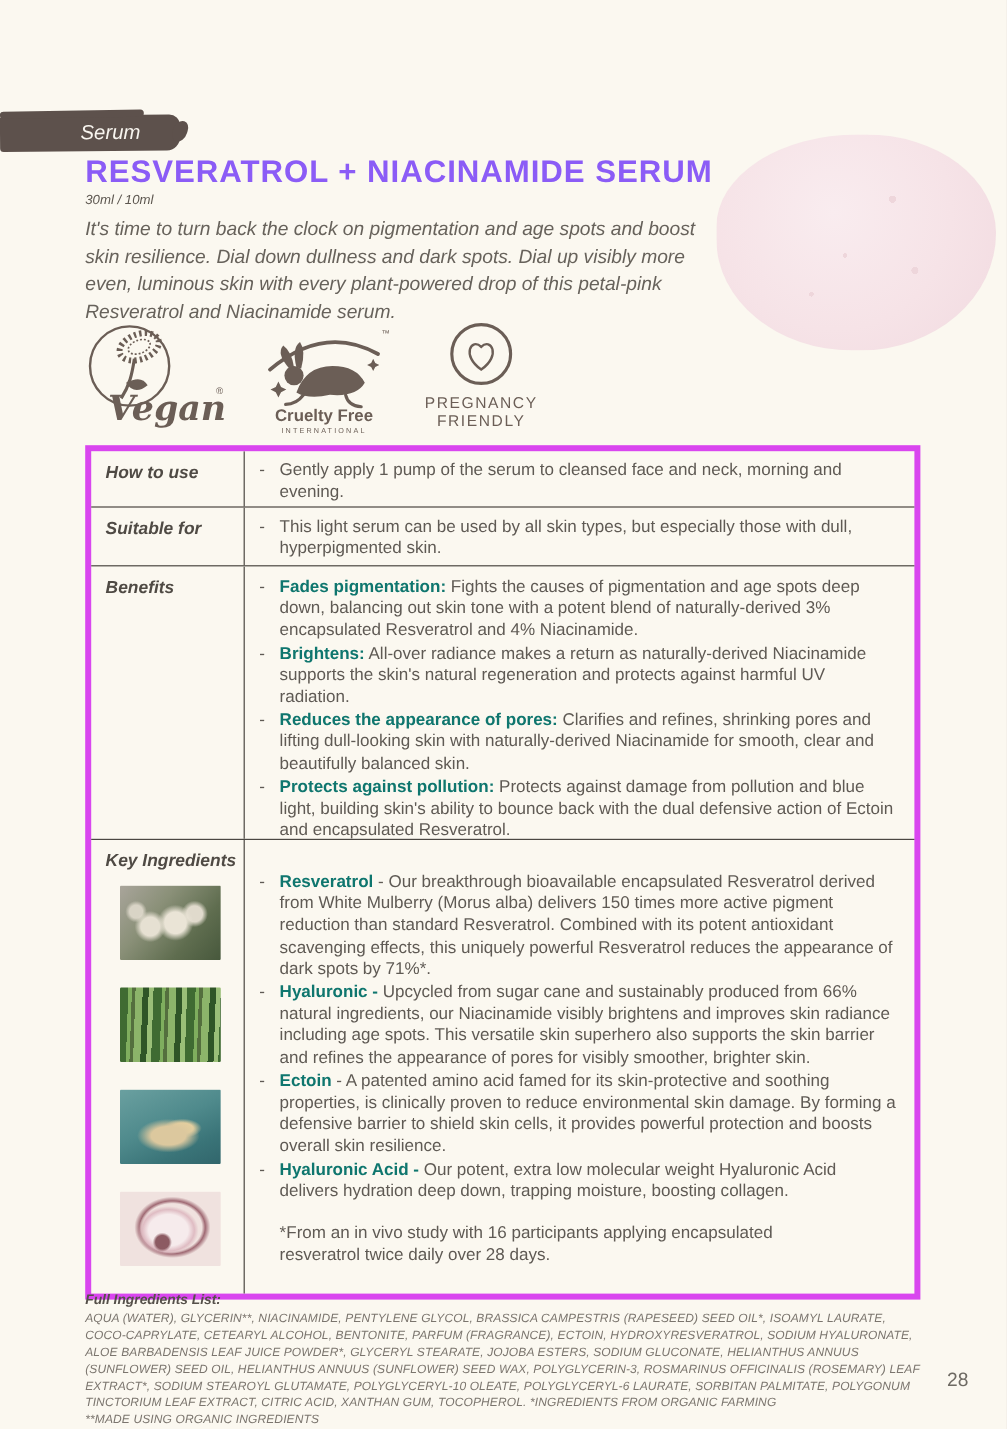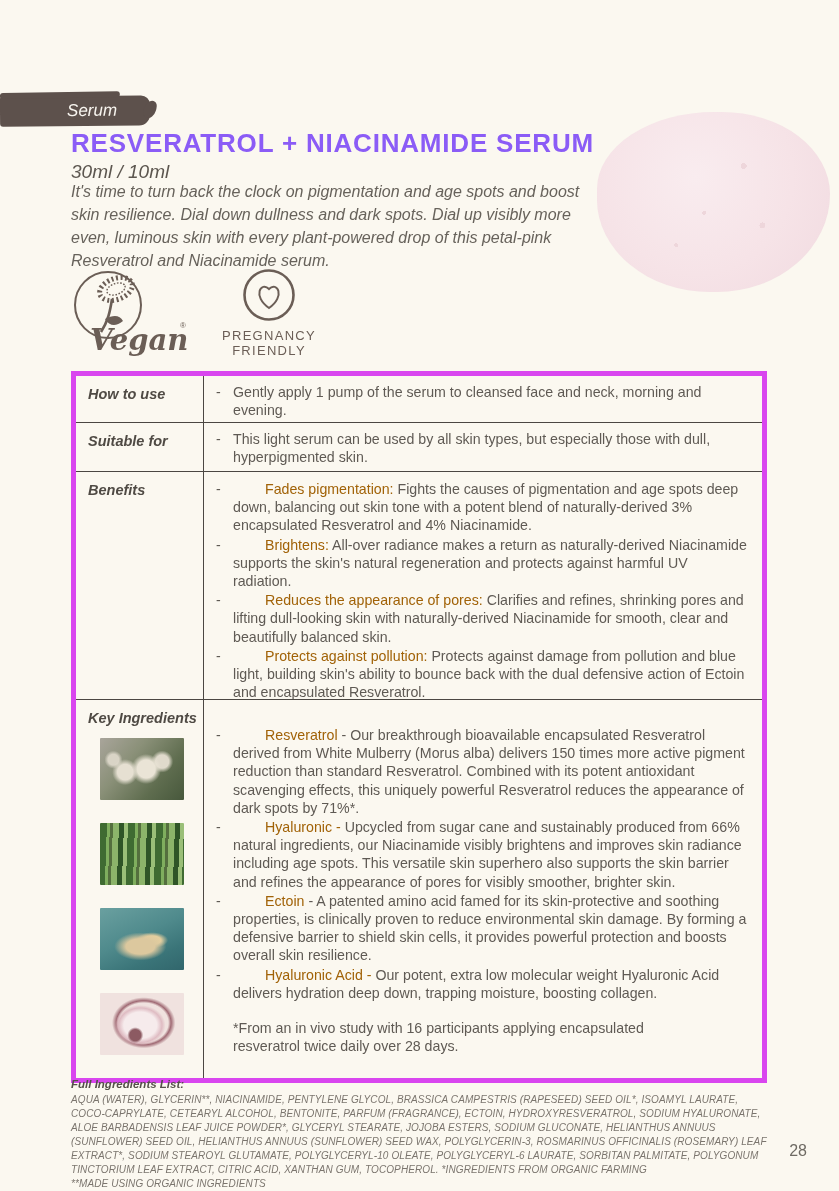--- a/index.html
+++ b/index.html
@@ -25,21 +25,21 @@
     content:""; position:absolute; left:0; top:-4px; width:120px; height:6px;
     background:#5d514c; border-radius:3px; transform:rotate(-0.4deg);
   }
 
   .title{
     position:absolute; left:71px; top:128px;
     font-size:26px; font-weight:bold; letter-spacing:0.8px; color:#8b5cf6;
   }
   .sizes{
     position:absolute; left:71px; top:161px;
-    font-style:italic; font-size:19px; color:#5c564f;
+    font-style:italic; font-size:11px; color:#5c564f;
   }
   .description{
     position:absolute; left:71px; top:180px; width:512px;
     font-style:italic; font-size:16px; line-height:23px; color:#67625b;
   }
 
   
   .blob{
     position:absolute; left:597px; top:112px; width:233px; height:180px;
     background-image:
@@ -69,21 +69,21 @@
     border-right:1px solid #4b4742; padding:10px 6px 6px 12px;
     font-style:italic; font-weight:bold; font-size:14.5px; color:#4f4a44;
   }
   .cell-content{ padding:7px 14px 6px 12px; }
   .r3 .cell-content{ padding-top:8px; }
   .r4 .cell-content{ padding-top:26px; }
   .bullet{ display:flex; font-size:14.2px; line-height:18.2px; color:#5f5a54; }
   .bullet + .bullet{ margin-top:1px; }
   .dash{ width:17px; flex:none; }
   .btext{ flex:1; }
-  .lead{ font-weight:normal; color:#a16207;margin-left:32px; }
+  .lead{ font-weight:bold; color:#0f766e; }
   .footnote{
     margin:17px 0 0 17px; max-width:470px;
     font-size:14.2px; line-height:18.2px; color:#5f5a54;
   }
 
   
   .ing-img{ width:84px; height:62px; margin:0 0 23px 12px; border-radius:1px; }
   .ing-img.first{ margin-top:12px; }
   .img-mulberry{
     background-image:
@@ -150,20 +150,36 @@
         <circle cx="38" cy="37" r="33" fill="none" stroke="#6b5e56" stroke-width="2"></circle>
         <ellipse cx="46" cy="21" rx="17" ry="10.5" transform="rotate(-20 46 21)" fill="none" stroke="#6b5e56" stroke-width="5" stroke-dasharray="2 2.6"></ellipse>
         <ellipse cx="46" cy="21" rx="9.5" ry="5.5" transform="rotate(-20 46 21)" fill="none" stroke="#6b5e56" stroke-width="1.4" stroke-dasharray="1.6 1.6"></ellipse>
         <path d="M42,31 C40,44 38,53 31,64" fill="none" stroke="#6b5e56" stroke-width="2.6"></path>
         <path d="M35,51 q13,-7 18,2 q-11,9 -18,-2 z" fill="#6b5e56"></path>
         <text x="20" y="82" font-family="DejaVu Serif, serif" font-style="italic" font-weight="bold" font-size="29">Vegan</text>
         <text x="110" y="60" font-size="8">®</text>
       </svg>
     </span>
 
+    <span class="badge">
+      <svg width="112" height="96" viewBox="0 0 112 96">
+        <path d="M9,40 Q54,2 99,27" fill="none" stroke="#6b5e56" stroke-width="3.2" stroke-linecap="round"></path>
+        <path d="M31,59 Q39,37 61,37 Q81,37 88,51 Q81,63 59,61 Q41,65 31,59 Z" fill="#6b5e56"></path>
+        <circle cx="29" cy="45" r="8" fill="#6b5e56"></circle>
+        <path d="M25,39 Q14,27 20,20 Q27,25 29,38 Z" fill="#6b5e56"></path>
+        <path d="M31,38 Q27,22 34,17 Q39,24 35,39 Z" fill="#6b5e56"></path>
+        <path d="M37,61 q-6,8 -15,8" fill="none" stroke="#6b5e56" stroke-width="2.6" stroke-linecap="round"></path>
+        <path d="M72,61 q2,9 13,10" fill="none" stroke="#6b5e56" stroke-width="2.6" stroke-linecap="round"></path>
+        <path d="M16,50 l2.2,4.4 4.4,2.2 -4.4,2.2 -2.2,4.4 -2.2,-4.4 -4.4,-2.2 4.4,-2.2 z" fill="#6b5e56"></path>
+        <path d="M95,31 l1.7,3.4 3.4,1.7 -3.4,1.7 -1.7,3.4 -1.7,-3.4 -3.4,-1.7 3.4,-1.7 z" fill="#6b5e56"></path>
+        <text x="102" y="12" font-size="7">™</text>
+        <text x="54" y="83" text-anchor="middle" font-weight="bold" font-size="14" fill="#5f534b">Cruelty Free</text>
+        <text x="54" y="93" text-anchor="middle" font-size="6" letter-spacing="1.8">INTERNATIONAL</text>
+      </svg>
+    </span>
 
     <span class="badge">
       <svg width="106" height="96" viewBox="0 0 106 96">
         <circle cx="53" cy="27" r="24.5" fill="none" stroke="#6b5e56" stroke-width="2.6"></circle>
         <path d="M53,40 C36,28 45,13 53,21 C61,13 70,28 53,40 Z" fill="none" stroke="#6b5e56" stroke-width="2"></path>
         <text x="53" y="72" text-anchor="middle" font-size="13" letter-spacing="1.3">PREGNANCY</text>
         <text x="53" y="87" text-anchor="middle" font-size="13" letter-spacing="1.3">FRIENDLY</text>
       </svg>
     </span>
   </div>

